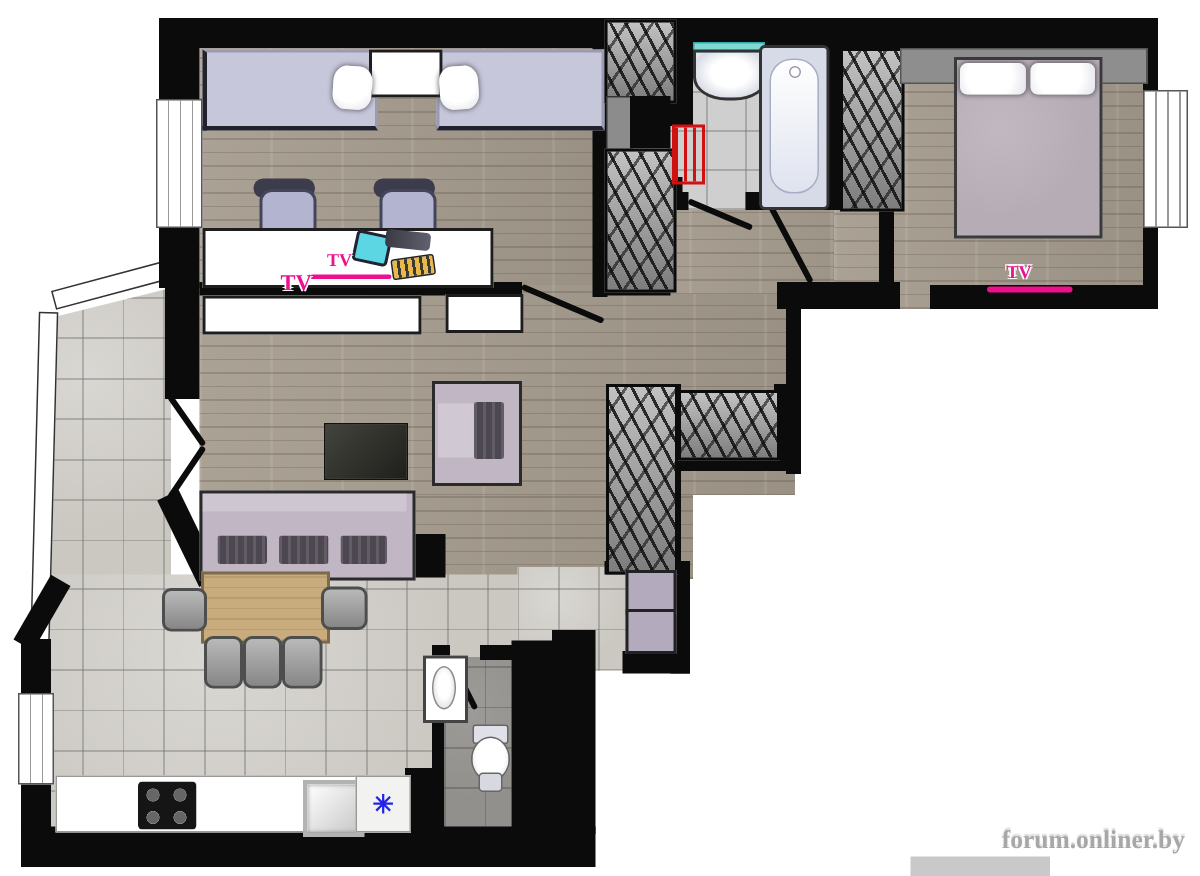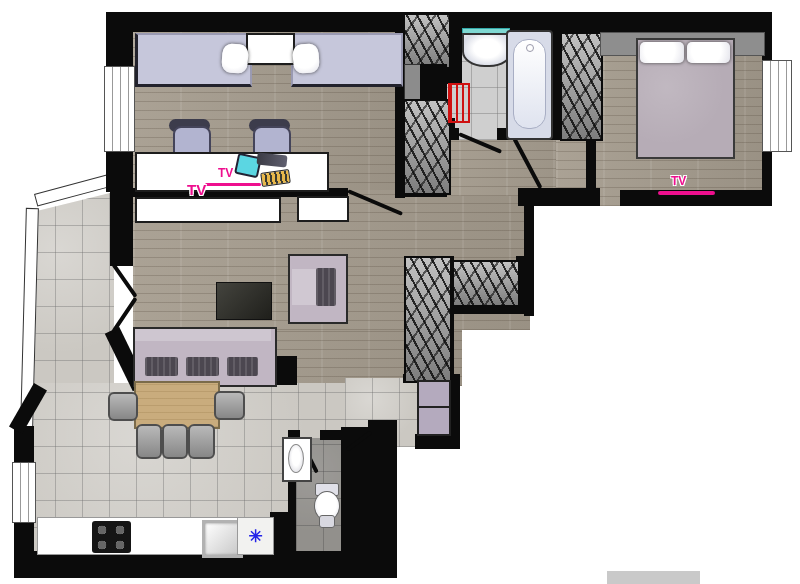--- a/index.html
+++ b/index.html
@@ -1,17 +1,17 @@
 <!DOCTYPE html>
 <html style="--wall: #0b0b0b; --wood: #a59c8e; --tile: #cbc8c2; --lilac: #c6c7db; --sofa: #c1b6c3; --cushion: #4c4750; --table: #c9ac7d; --magenta: #ee0f8e; --red: #cf1111; --blue: #2323e8; --wardrobe: #9a9a9a; --watermark: #a7a7a7;"><head>
 <meta charset="utf-8">
 <style>
   html,body{margin:0;padding:0;background:#fff;}
   #stage{position:relative;width:800px;height:584px;background:#fff;overflow:hidden;
-         font-family:Liberation Sans, sans-serif;}
+         font-family:Liberation Serif, serif;}
   
   .w{position:absolute;background:var(--wall,#0b0b0b);}
   
   .wood{position:absolute;background-color:var(--wood,#a59c8e);
     background-image:
       repeating-linear-gradient(0deg, rgba(70,58,45,.22) 0 1px, transparent 1px 9px),
       repeating-linear-gradient(90deg, rgba(255,255,255,.08) 0 2px, transparent 2px 47px),
       linear-gradient(90deg, rgba(255,255,255,.06), rgba(0,0,0,.07));}
   .tile{position:absolute;background-color:var(--tile,#cbc8c2);
     background-image:
@@ -201,15 +201,16 @@
     <span style="color:var(--blue,#2323e8);font-size:17px;font-weight:bold;">✳</span>
   </div>
 
   <div style="position:absolute;left:282px;top:437px;width:26px;height:41px;background:#fff;border:2px solid #444;">
     <div style="position:absolute;left:4px;top:5px;width:14px;height:27px;background:radial-gradient(ellipse at 50% 45%,#fff 40%,#cfcfd8);border:1px solid #888;border-radius:50%;"></div>
   </div>
   <div style="position:absolute;left:315px;top:483px;width:22px;height:11px;background:#e0e0e8;border:1px solid #666;border-radius:2px;"></div>
   <div style="position:absolute;left:314px;top:491px;width:24px;height:28px;background:radial-gradient(ellipse at 50% 45%,#fff 55%,#d8d8e2);border:1px solid #666;border-radius:50%;"></div>
   <div style="position:absolute;left:319px;top:515px;width:14px;height:11px;background:#d8d8e0;border:1px solid #666;border-radius:3px;"></div>
 
+  <div class="watermark" style="left:560px;top:550px;width:230px;text-align:right;">forum.onliner.by</div>
   <div style="position:absolute;left:607px;top:571px;width:93px;height:13px;background:#c9c9c9;"></div>
 
 </div>
 
 </body></html>

